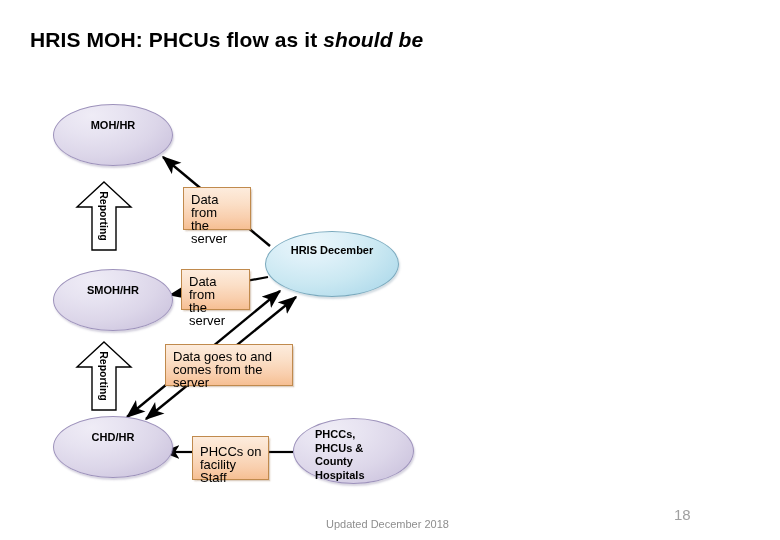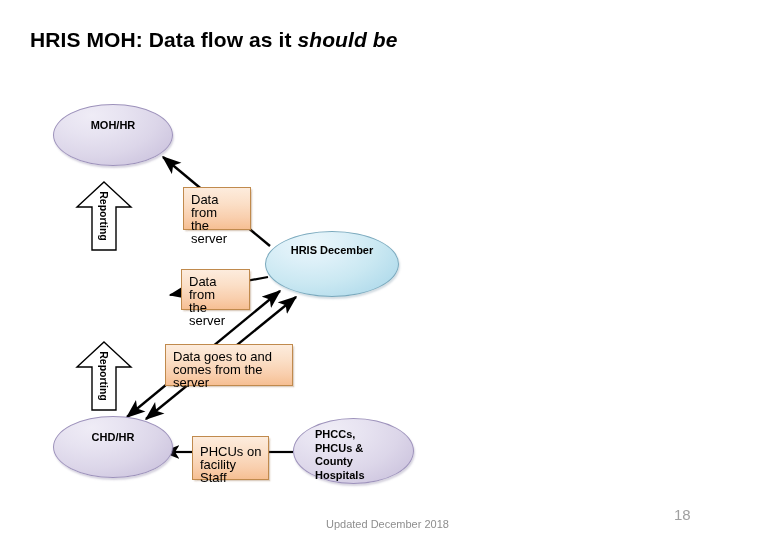--- a/index.html
+++ b/index.html
@@ -119,21 +119,21 @@
     top: 506px;
     font-size: 15px;
     color: #a0a0a0;
   }
 </style>
 </head>
 <body>
 
 <div id="slide">
 
-  <div id="title"><span>HRIS MOH: Data flow as it </span><span class="ital">should be</span></div>
+  <div id="title"><span>HRIS MOH: PHCUs flow as it </span><span class="ital">should be</span></div>
 
   <div id="diagram">
 
     <svg id="connectors" viewBox="0 0 780 540" xmlns="http://www.w3.org/2000/svg">
       <defs>
         <marker id="ahead" markerWidth="9" markerHeight="9" refX="7.4" refY="3.1" orient="auto" markerUnits="strokeWidth">
           <path d="M0,0 L8,3.1 L0,6.2 L1.9,3.1 z" fill="#000000"></path>
         </marker>
         <marker id="atail" markerWidth="9" markerHeight="9" refX="0.6" refY="3.1" orient="auto" markerUnits="strokeWidth">
           <path d="M8,0 L0,3.1 L8,6.2 L6.1,3.1 z" fill="#000000"></path>
@@ -162,20 +162,23 @@
       <svg width="58" height="70" viewBox="0 0 58 70" xmlns="http://www.w3.org/2000/svg">
         <polygon points="29,1 56,26 41,26 41,69 17,69 17,26 2,26" fill="#ffffff" stroke="#000000" stroke-width="1.4"></polygon>
       </svg>
       <span class="rotlabel">Reporting</span>
     </div>
 
     <div class="ellipse ellipse-purple" style="left:53px; top:104px; width:120px; height:62px;">
       <span class="lbl" style="top:14px;">MOH/HR</span>
     </div>
 
+    <div class="ellipse ellipse-purple" style="left:53px; top:269px; width:120px; height:62px;">
+      <span class="lbl" style="top:14px;">SMOH/HR</span>
+    </div>
 
     <div class="ellipse ellipse-purple" style="left:53px; top:416px; width:120px; height:62px;">
       <span class="lbl" style="top:14px;">CHD/HR</span>
     </div>
 
     <div class="ellipse ellipse-purple" style="left:293px; top:418px; width:121px; height:66px;">
       <span class="lbl" style="top:9px; text-align:left; padding-left:21px; width:auto;">PHCCs,
 PHCUs &amp;
 County
 Hospitals</span>
@@ -187,21 +190,21 @@
 
     <div class="notebox" style="left:183px; top:187px; width:68px; height:43px;">Data from
 the server</div>
 
     <div class="notebox" style="left:181px; top:269px; width:69px; height:41px;">Data from
 the server</div>
 
     <div class="notebox" style="left:165px; top:344px; width:128px; height:42px;">Data goes to and
 comes from the server</div>
 
-    <div class="notebox" style="left:192px; top:436px; width:77px; height:44px; padding-top:8px;">PHCUs on
+    <div class="notebox" style="left:192px; top:436px; width:77px; height:44px; padding-top:8px;">PHCCs on
 facility Staff</div>
 
   </div>
 
   <div id="footer-date">Updated December 2018</div>
   <div id="page-number">18</div>
 
 </div>
 
 </body></html>

